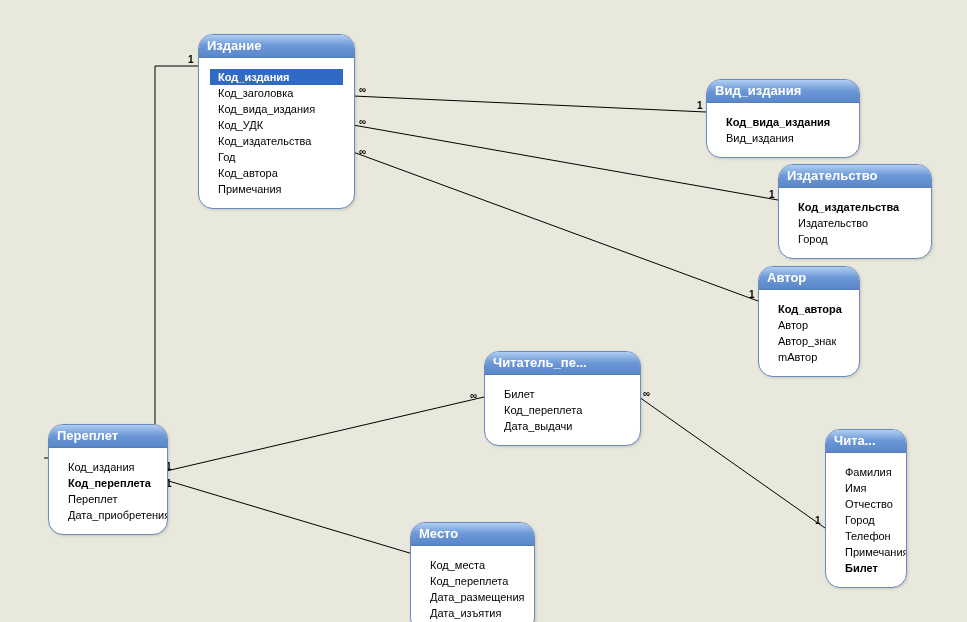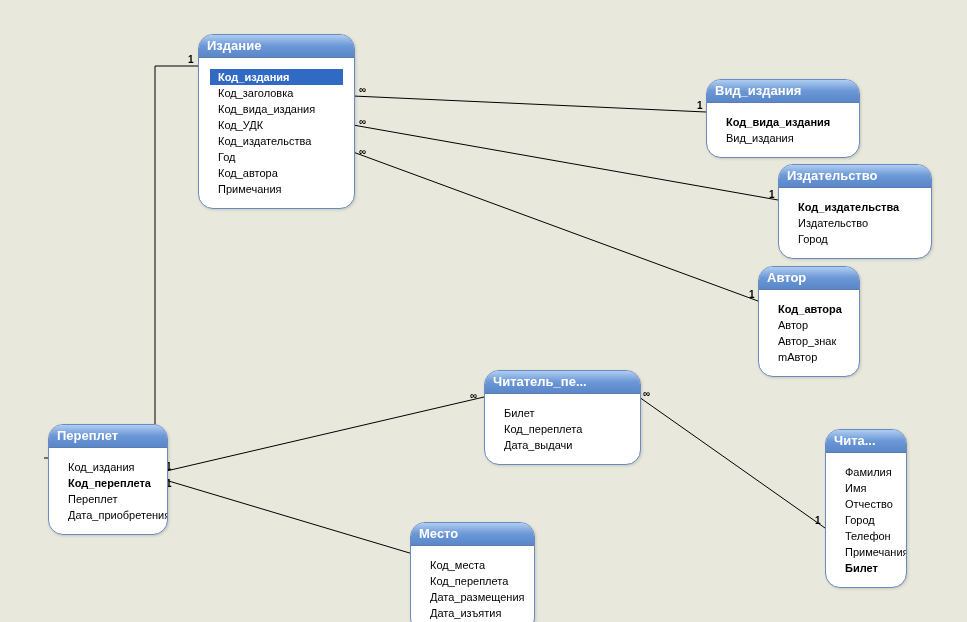--- a/index.html
+++ b/index.html
@@ -133,21 +133,21 @@
       </div>
       <div class="entity" style="left: 758px; top: 266px; width: 100px;">
         <div class="entity-header">Автор</div>
         <div class="entity-body">
           <div class="field pk">Код_автора</div>
           <div class="field">Автор</div>
           <div class="field">Автор_знак</div>
           <div class="field">mАвтор</div>
         </div>
       </div>
-      <div class="entity" style="left: 484px; top: 370px; width: 155px;">
+      <div class="entity" style="left: 484px; top: 351px; width: 155px;">
         <div class="entity-header">Читатель_пе...</div>
         <div class="entity-body">
           <div class="field">Билет</div>
           <div class="field">Код_переплета</div>
           <div class="field">Дата_выдачи</div>
         </div>
       </div>
       <div class="entity" style="left: 48px; top: 424px; width: 118px;">
         <div class="entity-header">Переплет</div>
         <div class="entity-body">

